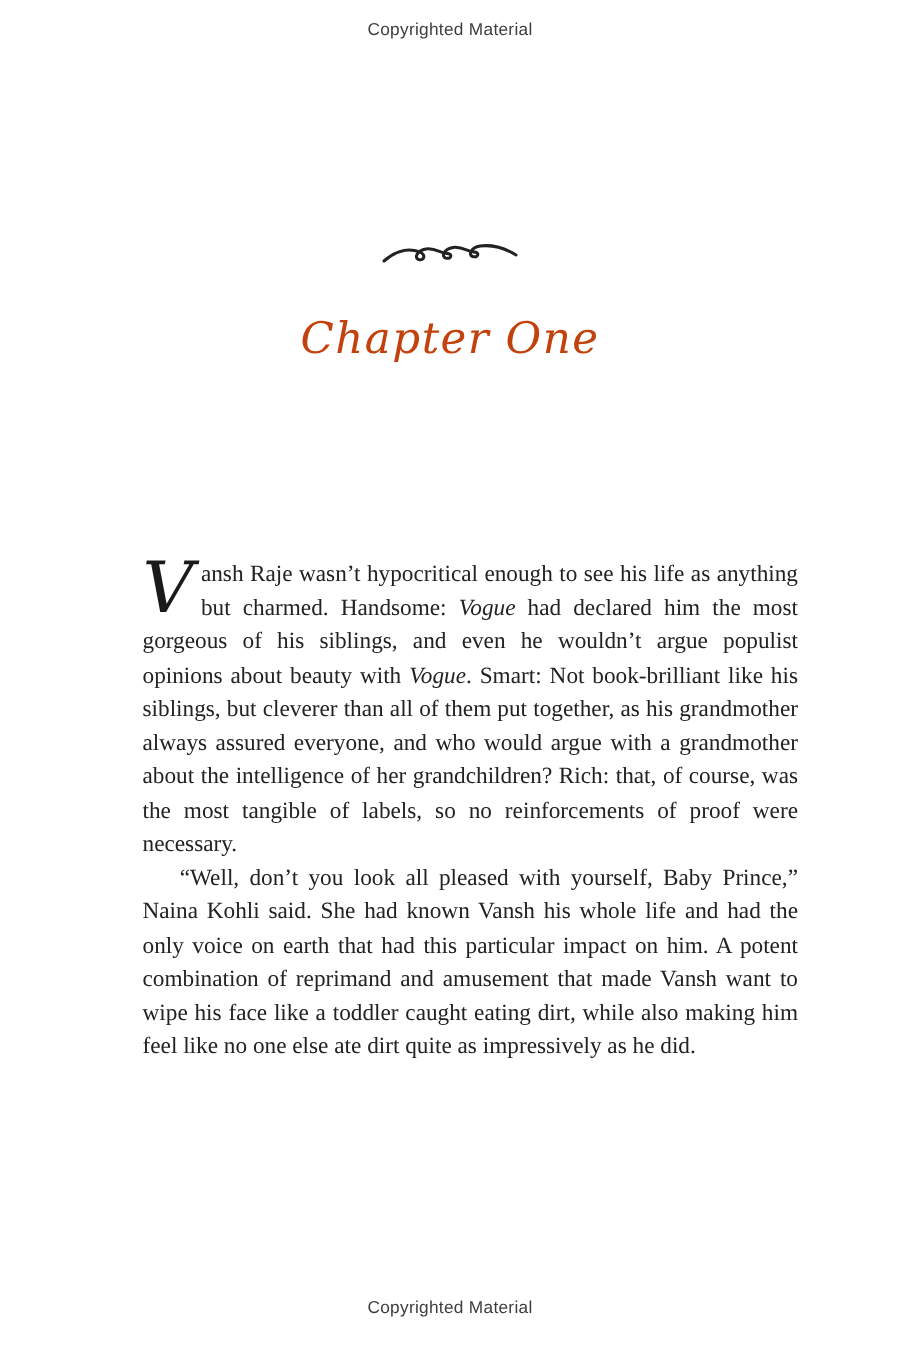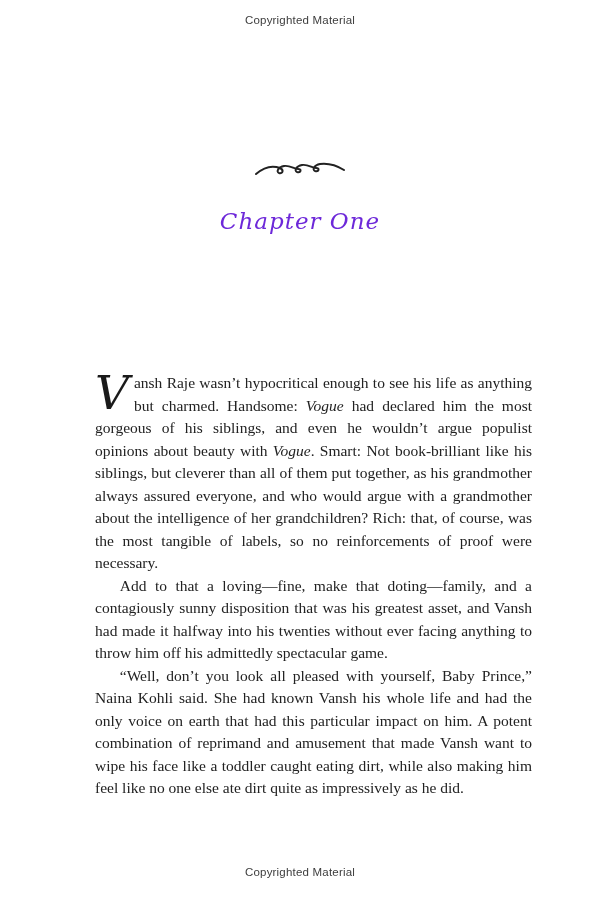--- a/index.html
+++ b/index.html
@@ -41,23 +41,23 @@
 
   .chapter-title {
     position: absolute;
     top: 208px;
     left: 0;
     width: 100%;
     text-align: center;
     font-family: "DejaVu Serif", serif;
     font-style: italic;
     font-weight: 500;
-    font-size: 23px;
+    font-size: 29px;
     letter-spacing: 1px;
-    color: #6d28d9;
+    color: #c2410c;
   }
 
   .body-text {
     position: absolute;
     top: 372px;
     left: 95px;
     width: 437px;
     text-align: justify;
     font-size: 15.5px;
     line-height: 22.5px;
@@ -100,19 +100,18 @@
                C 66 10, 65 14, 61 13
                C 58 12, 60 7, 66 6
                C 74 5, 82 7, 90 12" stroke="#222222" stroke-width="2" stroke-linecap="round" fill="none"></path>
     </svg>
   </div>
 
   <div class="chapter-title">Chapter One</div>
 
   <div class="body-text">
       <p class="first"><span class="dropcap">V</span>ansh Raje wasn’t hypocritical enough to see his life as anything but charmed. Handsome: <i>Vogue</i> had declared him the most gorgeous of his siblings, and even he wouldn’t argue populist opinions about beauty with <i>Vogue</i>. Smart: Not book-brilliant like his siblings, but cleverer than all of them put together, as his grandmother always assured everyone, and who would argue with a grandmother about the intelligence of her grandchildren? Rich: that, of course, was the most tangible of labels, so no reinforcements of proof were necessary.</p>
-      <p class="">Add to that a loving—fine, make that doting—family, and a contagiously sunny disposition that was his greatest asset, and Vansh had made it halfway into his twenties without ever facing anything to throw him off his admittedly spectacular game.</p>
       <p class="">“Well, don’t you look all pleased with yourself, Baby Prince,” Naina Kohli said. She had known Vansh his whole life and had the only voice on earth that had this particular impact on him. A potent combination of reprimand and amusement that made Vansh want to wipe his face like a toddler caught eating dirt, while also making him feel like no one else ate dirt quite as impressively as he did.</p>
     </div>
 
   <div class="copyright bottom">Copyrighted Material</div>
 
 </div>
 
 </body></html>

